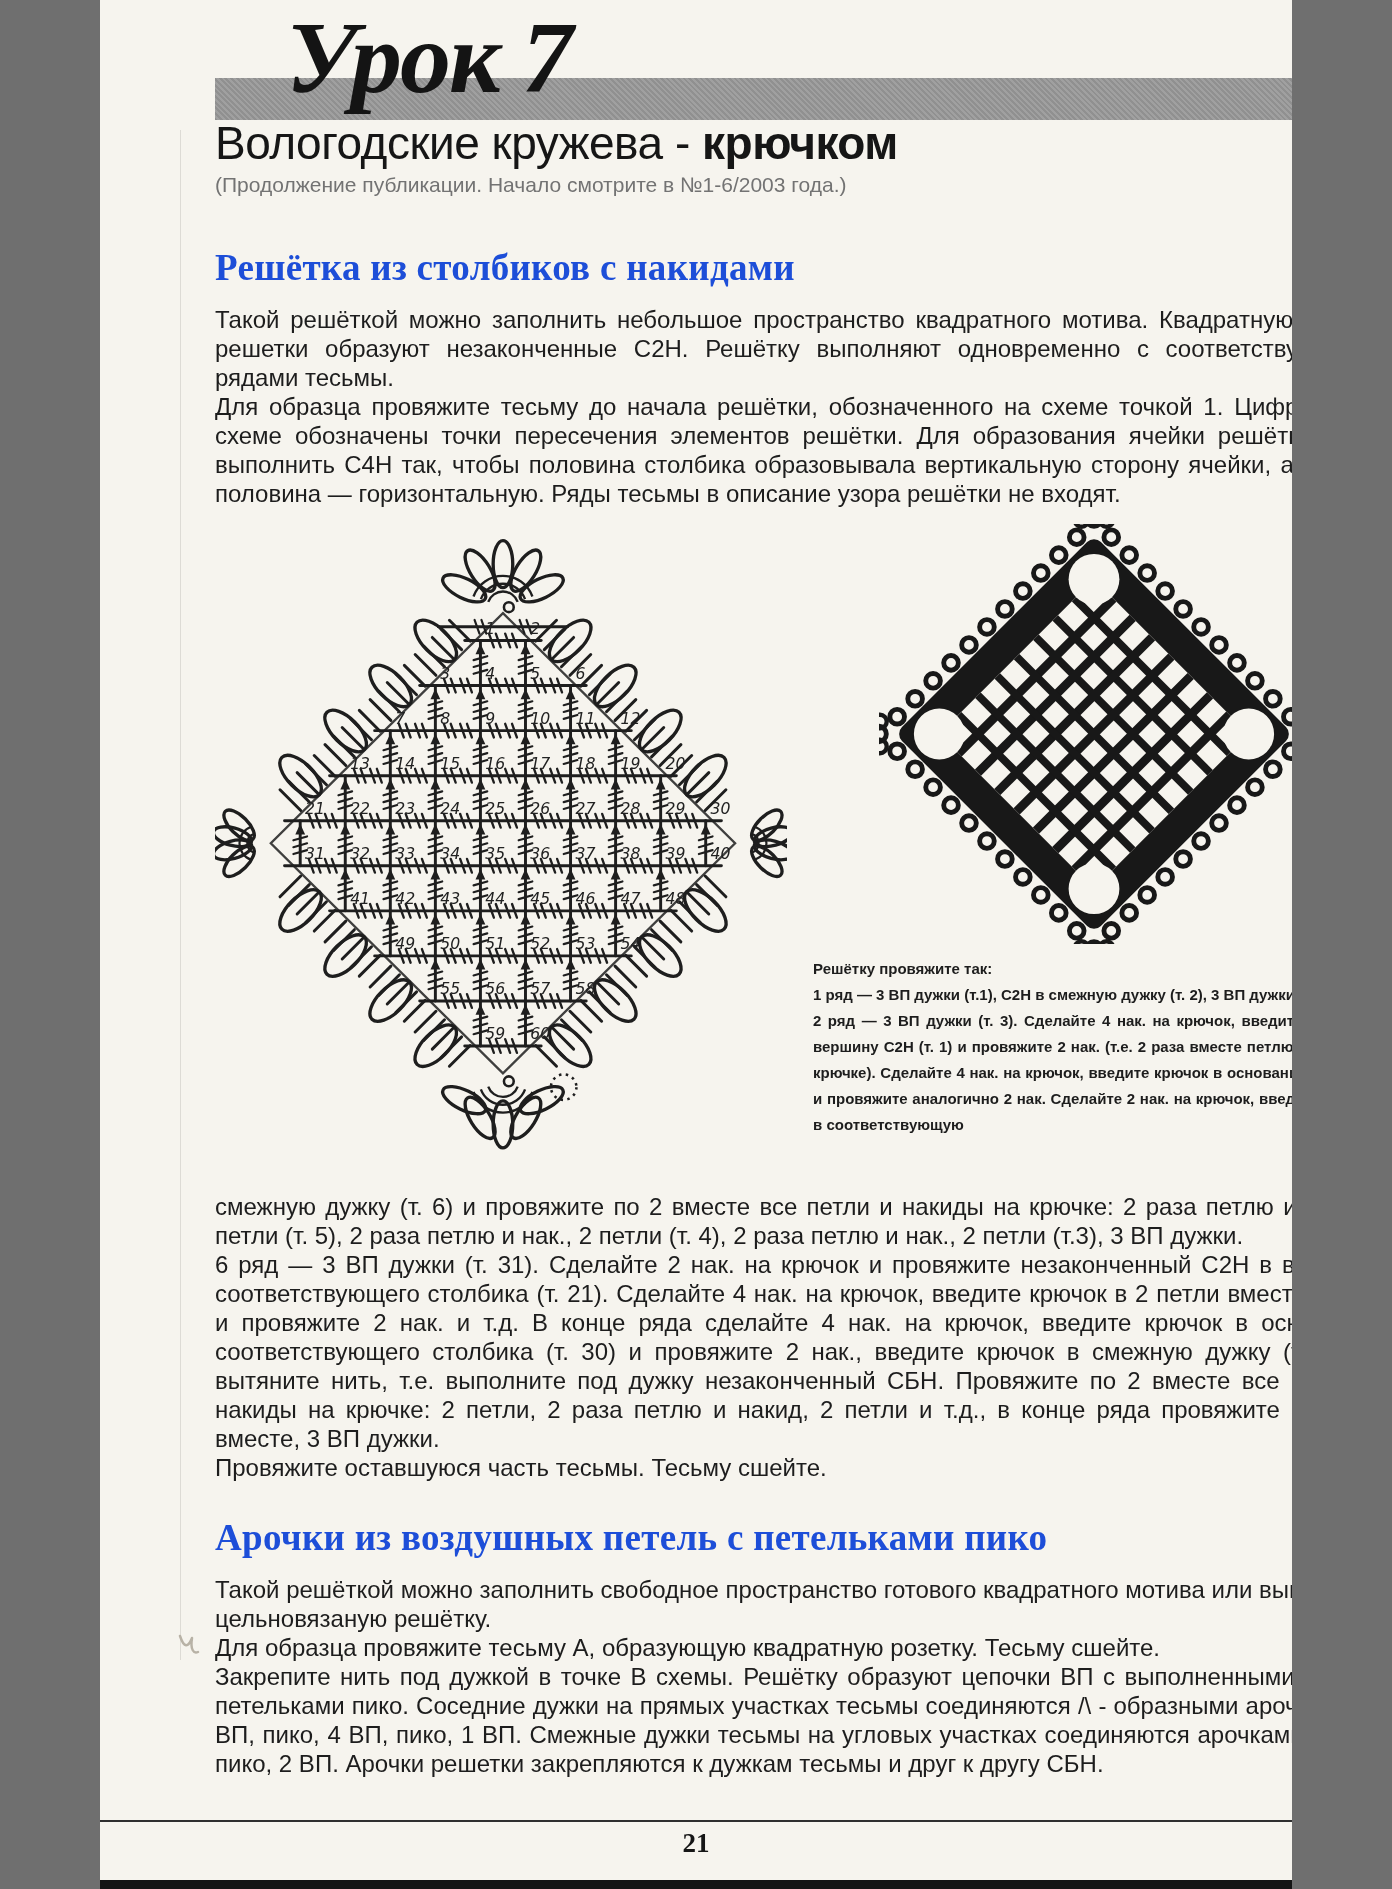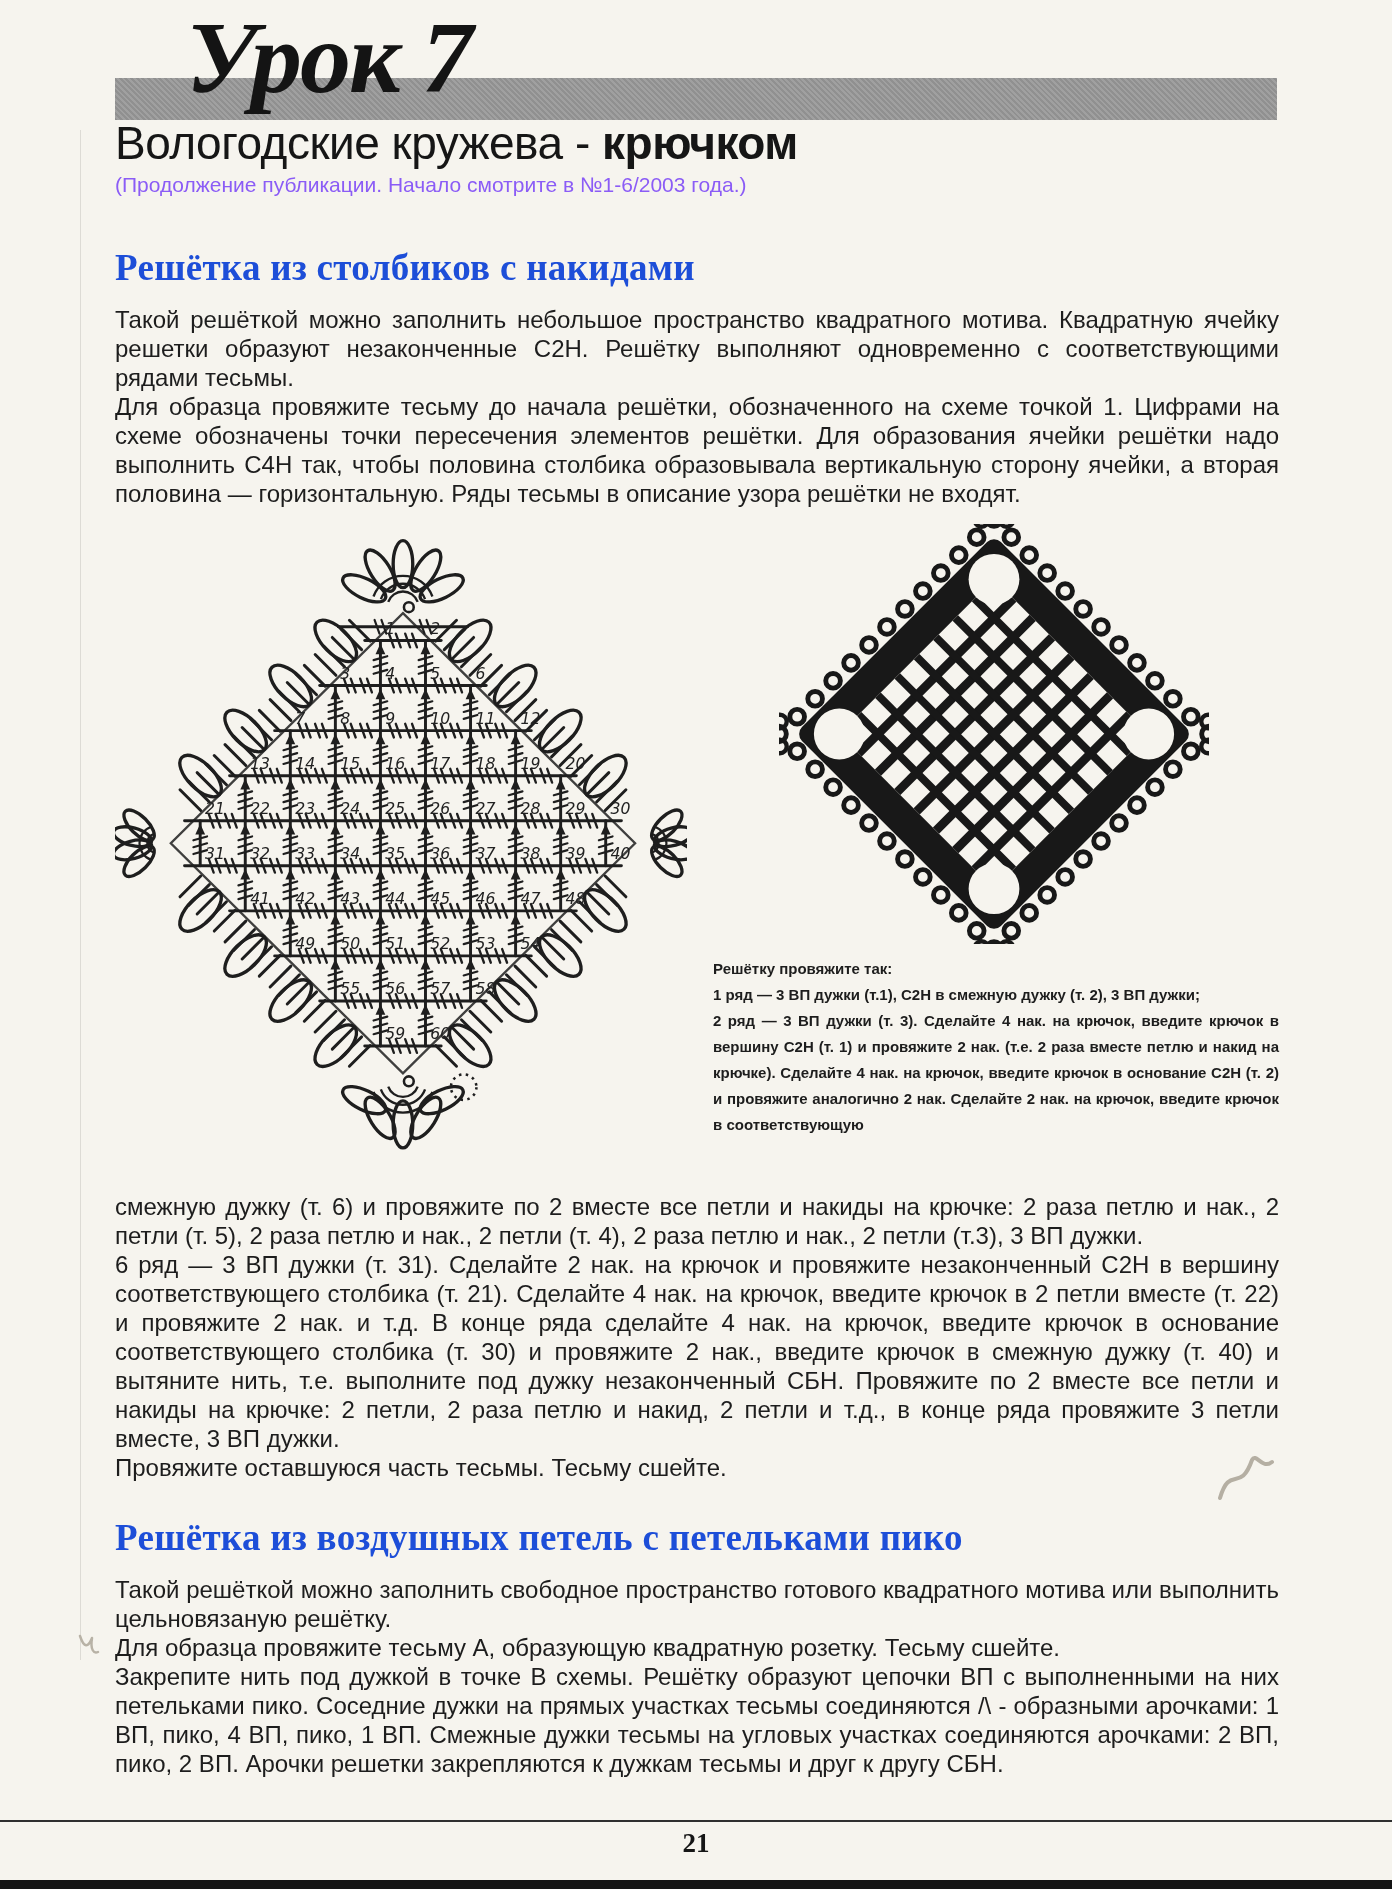--- a/index.html
+++ b/index.html
@@ -1,35 +1,35 @@
 <!DOCTYPE html>
 <html lang="ru"><head>
 <meta charset="utf-8">
 <style>
   html,body{margin:0;padding:0;background:#6f6f6f;}
   .page{
-    position:relative;width:1392px;height:1889px;background:#f6f4ee;
+    position:relative;width:1192px;height:1889px;background:#f6f4ee;
     font-family:"Liberation Sans",sans-serif;color:#1d1d1d;overflow:hidden;
     margin:0 auto;
   }
   
   .header-bar{
     position:absolute;left:115px;top:78px;width:1162px;height:42px;
     background:linear-gradient(180deg,#919191,#a5a5a5);
     background-image:repeating-linear-gradient(45deg, rgba(0,0,0,.07) 0 2px, rgba(255,255,255,.05) 2px 4px);
     background-color:#9b9b9b;
   }
   .lesson{
     position:absolute;left:186px;top:4px;
     font-family:"Liberation Serif",serif;font-style:italic;font-weight:600;
     font-size:102px;line-height:1.05;color:#141414;letter-spacing:-2px;
   }
   .title{position:absolute;left:115px;top:116px;font-size:46px;letter-spacing:-.5px;color:#161616;}
   .title b{font-weight:700;}
-  .subtitle{position:absolute;left:115px;top:173px;font-size:21px;color:#8b5cf6;}
+  .subtitle{position:absolute;left:115px;top:173px;font-size:21px;color:#737373;}
   
   .content{position:absolute;left:115px;top:246px;width:1164px;}
   h2{
     font-family:"Liberation Serif",serif;font-weight:700;font-size:37px;
     margin:0 0 16px 0;color:#1d4ed8;letter-spacing:.3px;
   }
   .content p{margin:0;font-size:24px;line-height:29px;text-align:justify;}
   .figures{display:flex;margin-top:16px;margin-bottom:4px;}
   .chart-wrap{width:572px;flex:none;}
   .right-col{flex:1;padding-left:26px;min-width:0;}
@@ -810,21 +810,21 @@
           <p>1 ряд — 3 ВП дужки (т.1), С2Н в смежную дужку (т. 2), 3 ВП дужки;</p>
           <p>2 ряд — 3 ВП дужки (т. 3). Сделайте 4 нак. на крючок, введите крючок в вершину С2Н (т. 1) и провяжите 2 нак. (т.е. 2 раза вместе петлю и накид на крючке). Сделайте 4 нак. на крючок, введите крючок в основание С2Н (т. 2) и провяжите аналогично 2 нак. Сделайте 2 нак. на крючок, введите крючок в соответствующую</p>
         </div>
       </div>
     </div>
 
     <p>смежную дужку (т. 6) и провяжите по 2 вместе все петли и накиды на крючке: 2 раза петлю и нак., 2 петли (т. 5), 2 раза петлю и нак., 2 петли (т. 4), 2 раза петлю и нак., 2 петли (т.3), 3 ВП дужки.</p>
     <p>6 ряд — 3 ВП дужки (т. 31). Сделайте 2 нак. на крючок и провяжите незаконченный С2Н в вершину соответствующего столбика (т. 21). Сделайте 4 нак. на крючок, введите крючок в 2 петли вместе (т. 22) и провяжите 2 нак. и т.д. В конце ряда сделайте 4 нак. на крючок, введите крючок в основание соответствующего столбика (т. 30) и провяжите 2 нак., введите крючок в смежную дужку (т. 40) и вытяните нить, т.е. выполните под дужку незаконченный СБН. Провяжите по 2 вместе все петли и накиды на крючке: 2 петли, 2 раза петлю и накид, 2 петли и т.д., в конце ряда провяжите 3 петли вместе, 3 ВП дужки.</p>
     <p>Провяжите оставшуюся часть тесьмы. Тесьму сшейте.</p>
 
-    <h2 class="sec2-heading">Решётка из воздушных петель с петельками пико</h2>
+    <h2 class="sec2-heading">Арочки из воздушных петель с петельками пико</h2>
     <p>Такой решёткой можно заполнить свободное пространство готового квадратного мотива или выполнить цельновязаную решётку.</p>
     <p>Для образца провяжите тесьму А, образующую квадратную розетку. Тесьму сшейте.</p>
     <p>Закрепите нить под дужкой в точке В схемы. Решётку образуют цепочки ВП с выполненными на них петельками пико. Соседние дужки на прямых участках тесьмы соединяются /\ - образными арочками: 1 ВП, пико, 4 ВП, пико, 1 ВП. Смежные дужки тесьмы на угловых участках соединяются арочками: 2 ВП, пико, 2 ВП. Арочки решетки закрепляются к дужкам тесьмы и друг к другу СБН.</p>
 
   </div>
 
   <div class="scan-line"></div>
   <svg class="squiggle" style="left:1212px;top:1450px" width="70" height="60">
     <path d="M8,48 C18,14 28,44 40,10 C44,2 50,20 60,12" stroke="#b5afa3" stroke-width="4" fill="none" stroke-linecap="round"></path>
   </svg>

